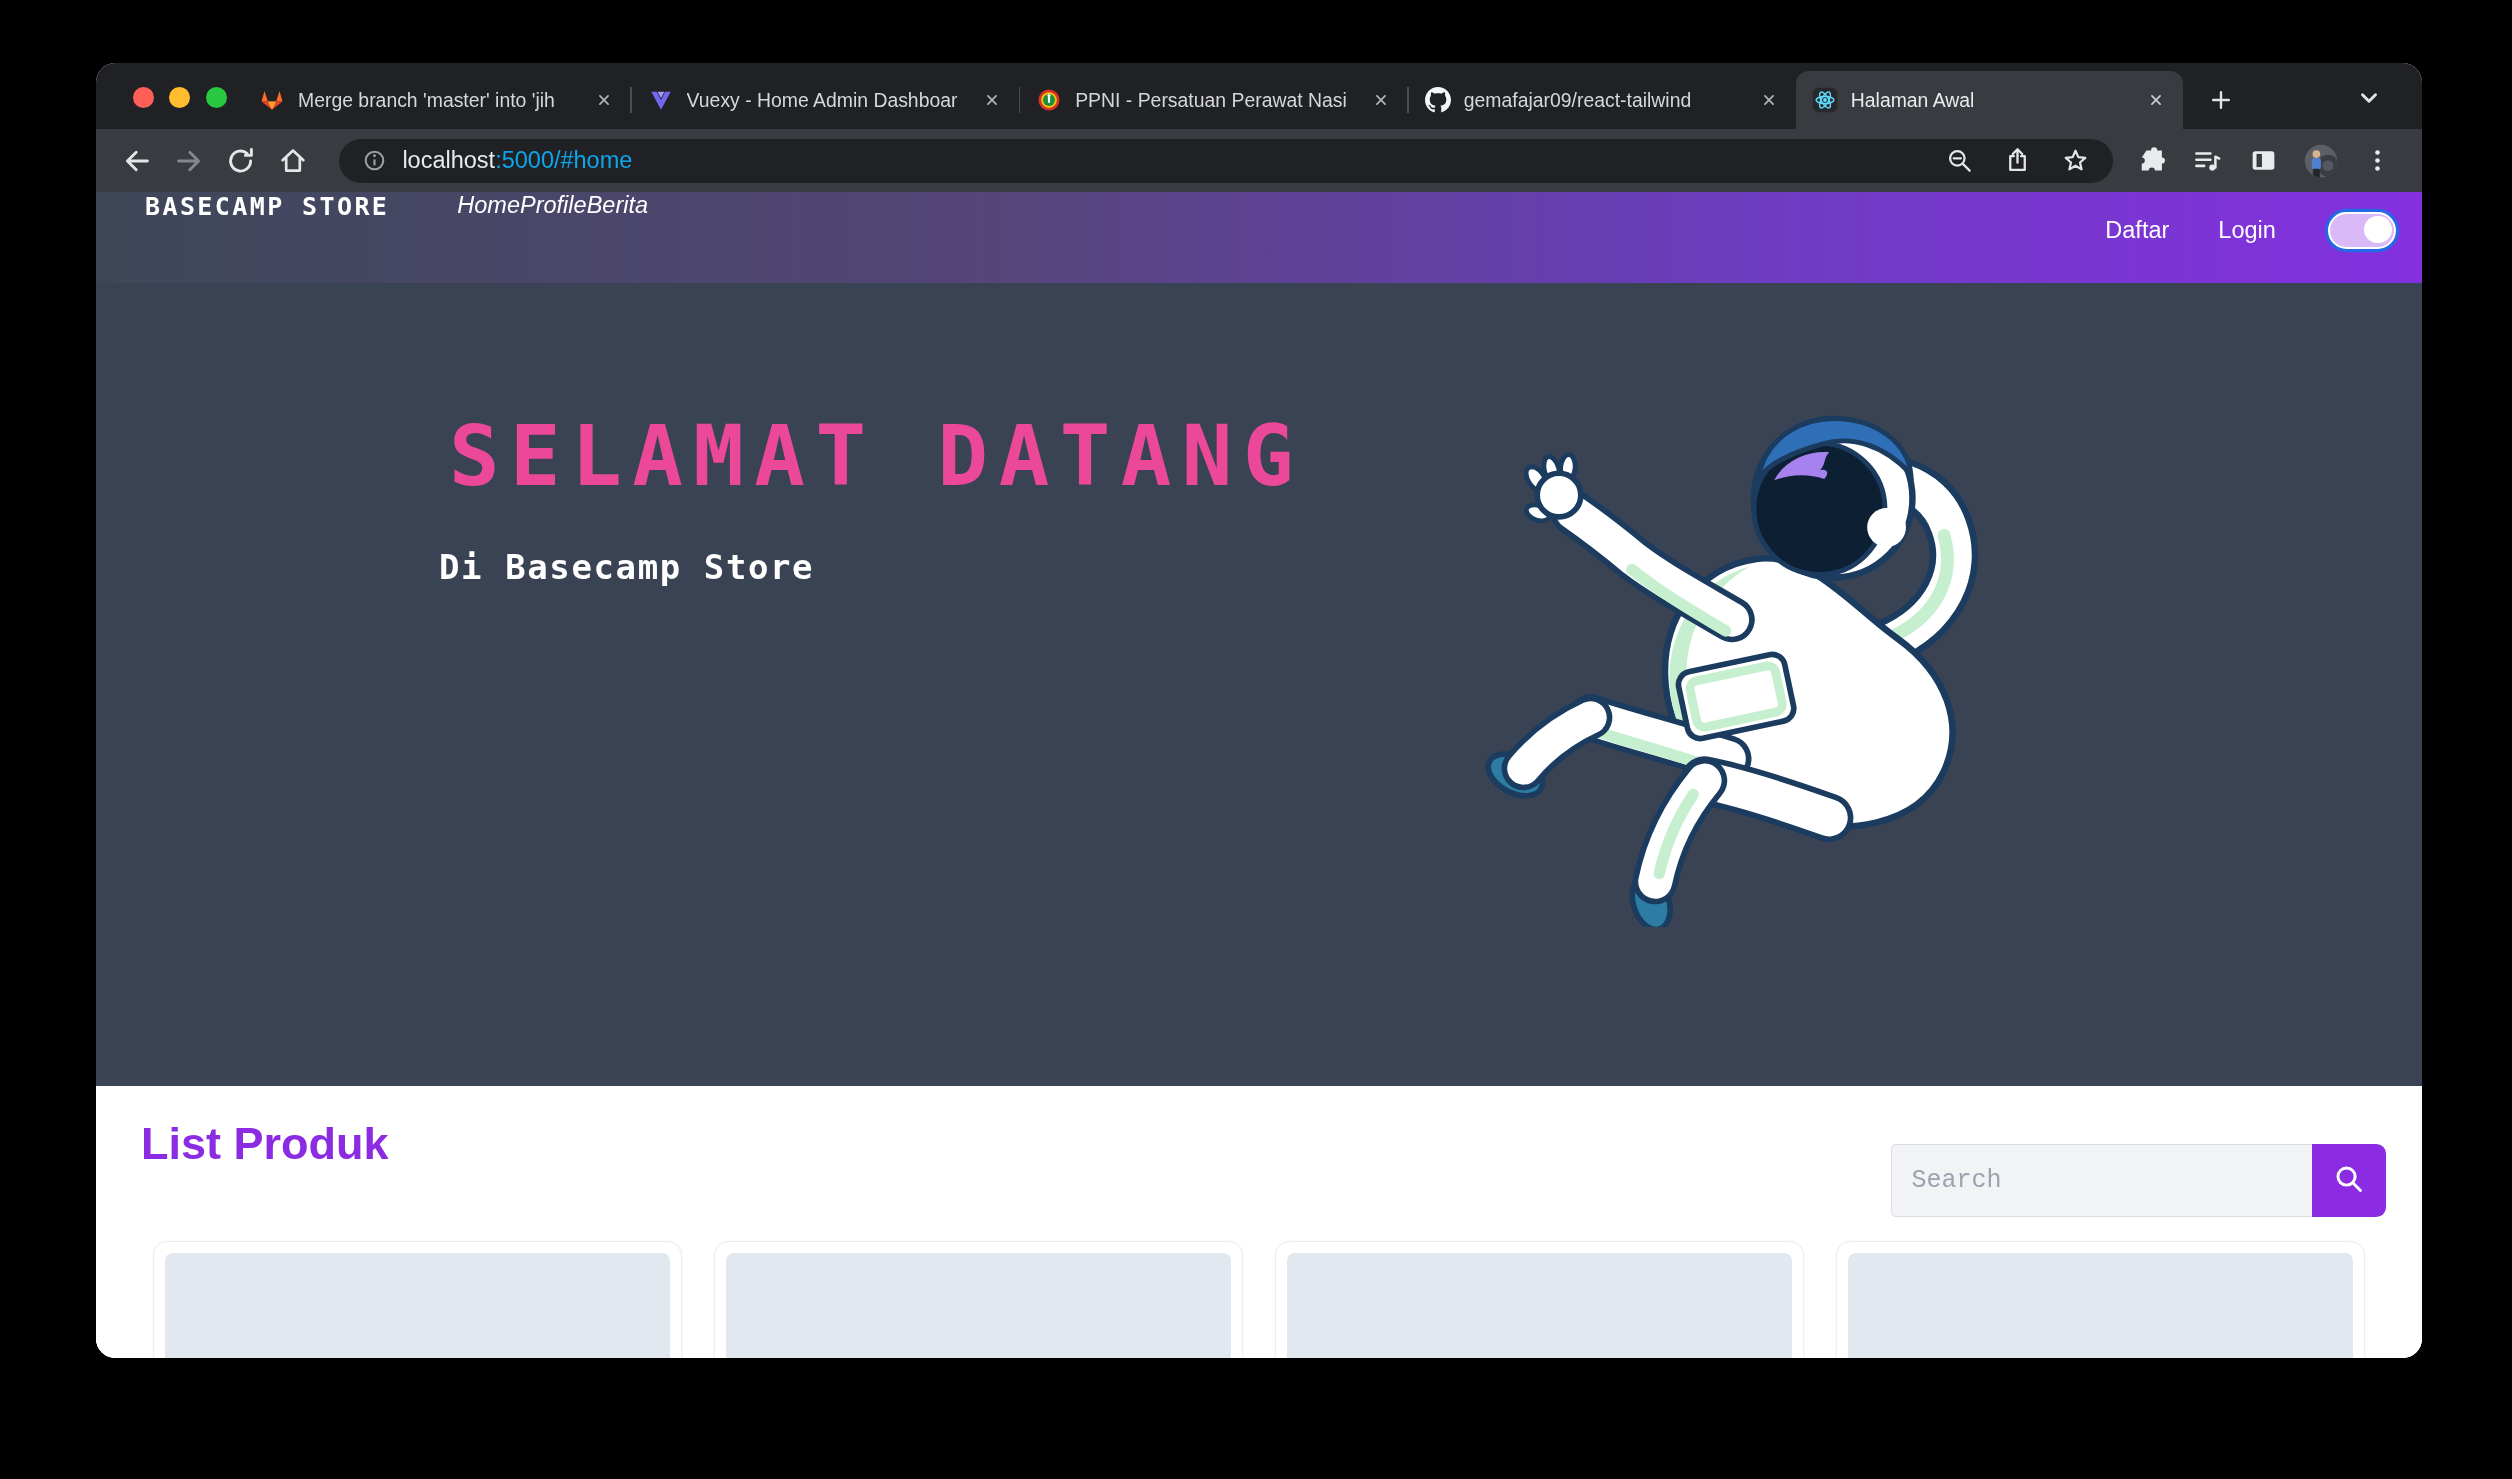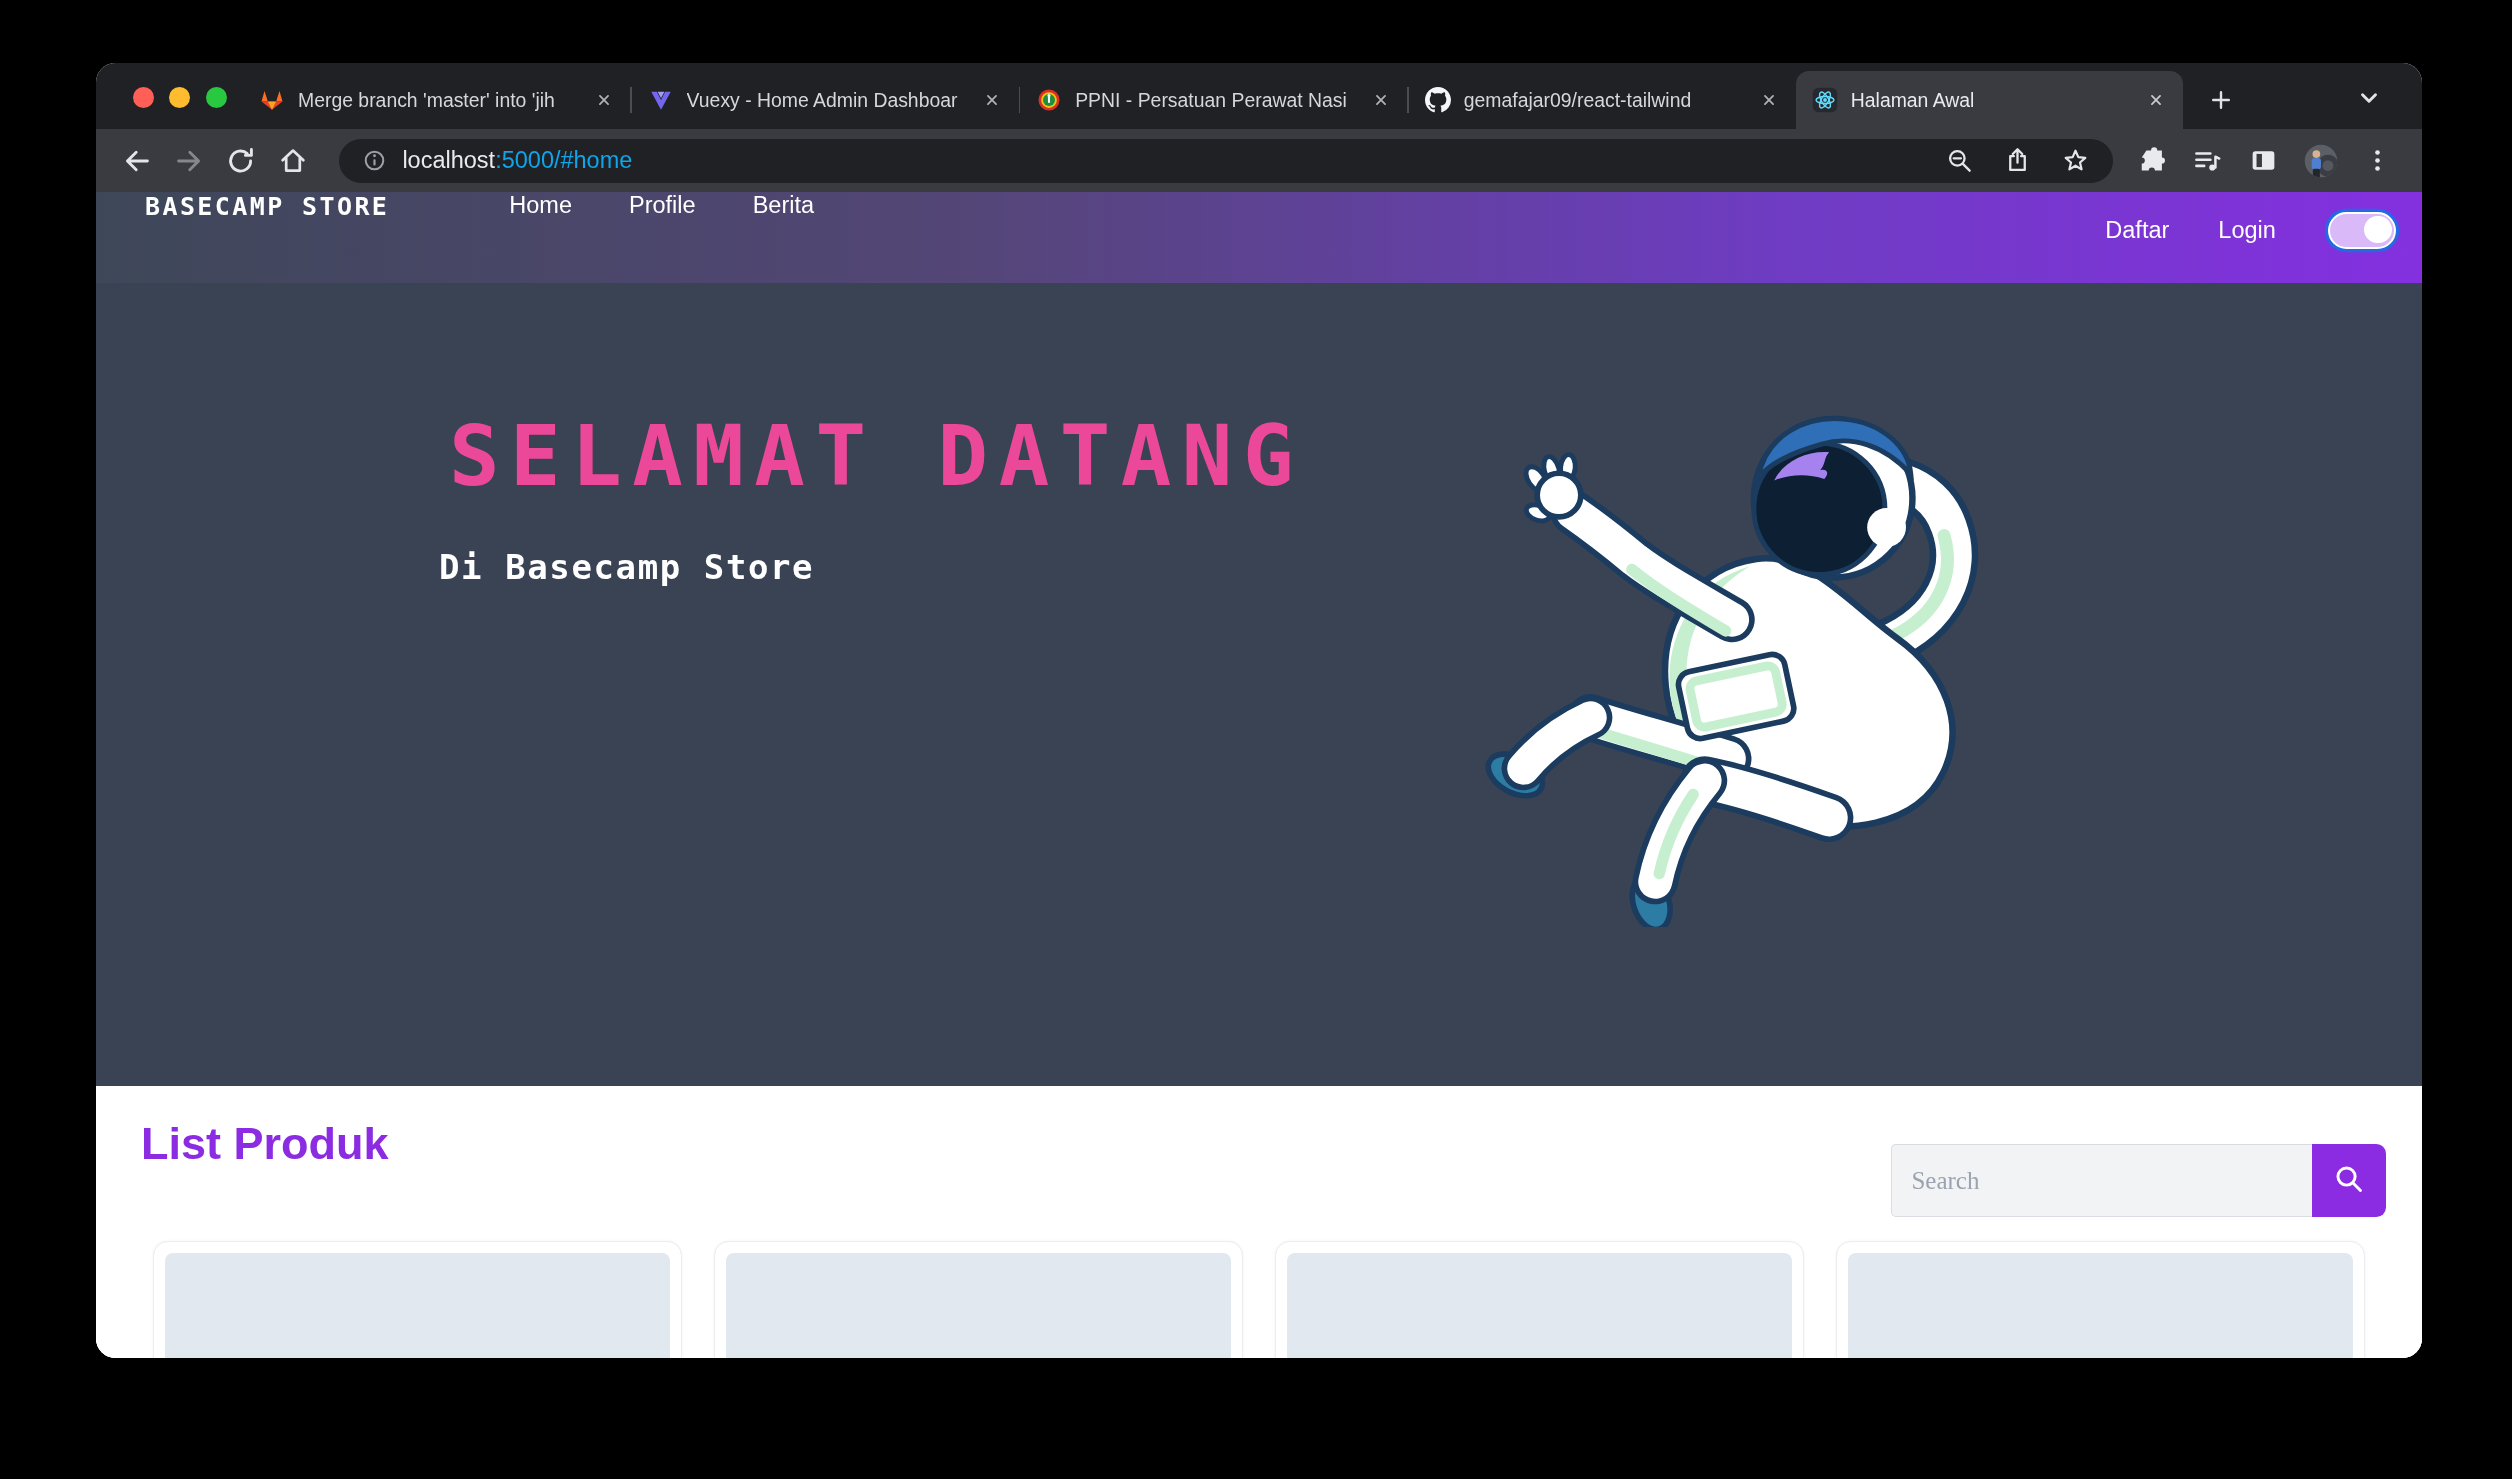--- a/index.html
+++ b/index.html
@@ -37,39 +37,39 @@
   .pillicons{margin-left:auto;display:flex;gap:24px;align-items:center;}
   .rightIcons{display:flex;gap:23px;align-items:center;}
   .rightIcons .tbicon{margin-right:0;}
 
   
   .page{flex:1;display:flex;flex-direction:column;min-height:0;background:#fff;}
 
   .sitenav{flex:0 0 91px;display:flex;padding:0 26px 15px 49px;color:#fff;
            background:linear-gradient(90deg,var(--nav-start) 0%,#544678 38%,#6e3cc2 72%,var(--nav-end) 100%);}
   .brand{font-family:"DejaVu Sans Mono",monospace;font-weight:700;font-size:25px;letter-spacing:2.4px;}
-  .navlinks{display:flex;gap:57px;margin-left:120px;font-size:23.5px;}
+  .navlinks{display:flex;margin-left:68px;font-size:23.5px;font-style:italic;}
   .navlinks span{cursor:default;}
   .navright{margin-left:auto;display:flex;align-items:center;gap:49px;font-size:23.5px;}
   .toggle{width:68px;height:37px;border-radius:19.4px;background:#d9b9f7;border:2.4px solid #fff;
           box-shadow:0 0 0 3.2px #2468e3;position:relative;margin-left:3.2px;}
   .knob{position:absolute;right:2.4px;top:2.4px;width:27.5px;height:27.5px;border-radius:50%;background:#fff;}
 
   .hero{flex:1;min-height:0;background:var(--hero-bg);position:relative;overflow:hidden;}
   .hero-title{position:absolute;left:353px;top:124px;font-family:"DejaVu Sans Mono",monospace;
               font-weight:700;font-size:84px;letter-spacing:10.5px;color:var(--hero-pink);white-space:nowrap;}
   .hero-sub{position:absolute;left:343px;top:264px;font-family:"DejaVu Sans Mono",monospace;
             font-weight:700;font-size:34px;letter-spacing:1.6px;color:#fff;white-space:nowrap;}
   .astro{position:absolute;left:1369px;top:94px;width:518px;height:550px;}
 
   .products{flex:0 0 272px;background:#fff;position:relative;}
   .products h2{position:absolute;left:45px;top:32px;margin:0;font-size:45px;font-weight:700;color:var(--accent);}
   .search{position:absolute;right:36px;top:58px;display:flex;align-items:stretch;}
   .search input{width:421px;height:73px;background:#f2f3f5;border:0.8px solid #dadce2;border-right:none;
-                border-radius:4.9px 0 0 4.9px;font-family:Liberation Serif, serif;font-size:25px;
+                border-radius:4.9px 0 0 4.9px;font-family:Liberation Mono, monospace;font-size:25px;
                 color:#374151;padding:0 19.4px;outline:none;}
   .search input::placeholder{color:#9aa3af;}
   .search button{width:74px;height:73px;background:var(--accent);border:none;border-radius:0 9.7px 9.7px 0;
                  display:flex;align-items:center;justify-content:center;cursor:pointer;}
   .cards{position:absolute;left:57px;right:57px;top:155px;display:flex;gap:32px;}
   .card{flex:1;height:243px;background:#fff;border:1.6px solid #ececf1;border-radius:14.6px;
         box-shadow:0 0.8px 3.2px rgba(0,0,0,.05);padding:11.3px;}
   .card .ph{width:100%;height:100%;background:#e2e8f0;border-radius:8px;}
 </style>
 </head>

